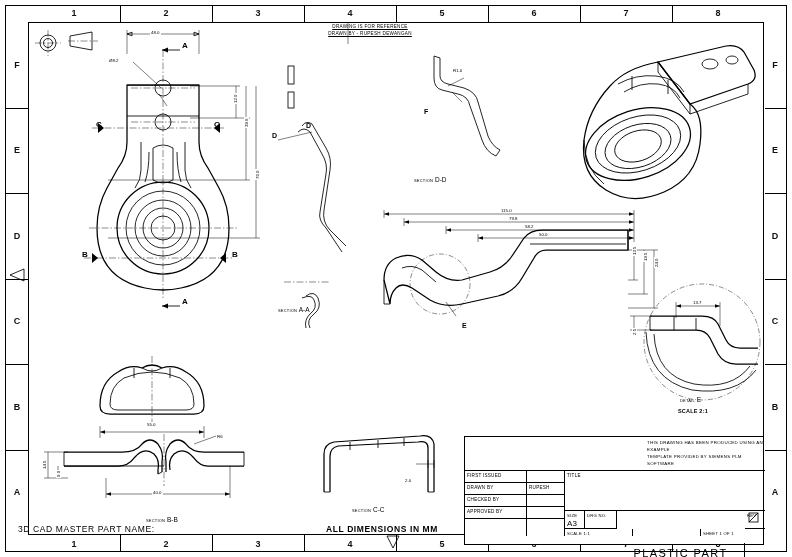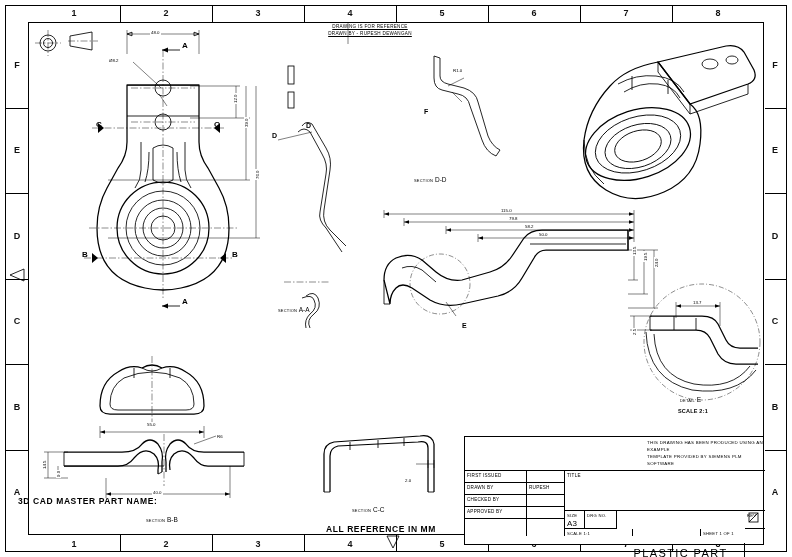--- a/index.html
+++ b/index.html
@@ -464,22 +464,22 @@
       <line class="thin" x1="112" y1="26" x2="112" y2="34"></line>
       <line class="thin" x1="118" y1="26" x2="118" y2="34"></line>
     </svg>
     <div class="dimtxt" style="left:404px;top:478px;">2.0</div>
     <div class="sect" style="left:352px;top:506px;">
       <span class="sm">SECTION</span>
       <span>C-C</span>
     </div>
   </div>
 
-  <div class="note-left" style="left:18px;top:496px;font-weight:bold;">3D CAD MASTER PART NAME:</div>
-  <div class="note-mid" style="left:326px;top:524px;">ALL REFERENCE IN MM</div>
+  <div class="note-left" style="left:18px;top:524px;">3D CAD MASTER PART NAME:</div>
+  <div class="note-mid" style="left:326px;top:524px;">ALL DIMENSIONS IN MM</div>
 
   <div class="tb">
 
     <div class="cell nb-r disclaimer" style="left:180px;top:0;width:120px;height:34px;
          border-right:none;">
       <span>THIS DRAWING HAS BEEN PRODUCED USING AN EXAMPLE</span><br>
       <span>TEMPLATE PROVIDED BY SIEMENS PLM SOFTWARE</span>
     </div>
     <div class="cell nb-r" style="left:0;top:0;width:180px;height:34px;"></div>
 

